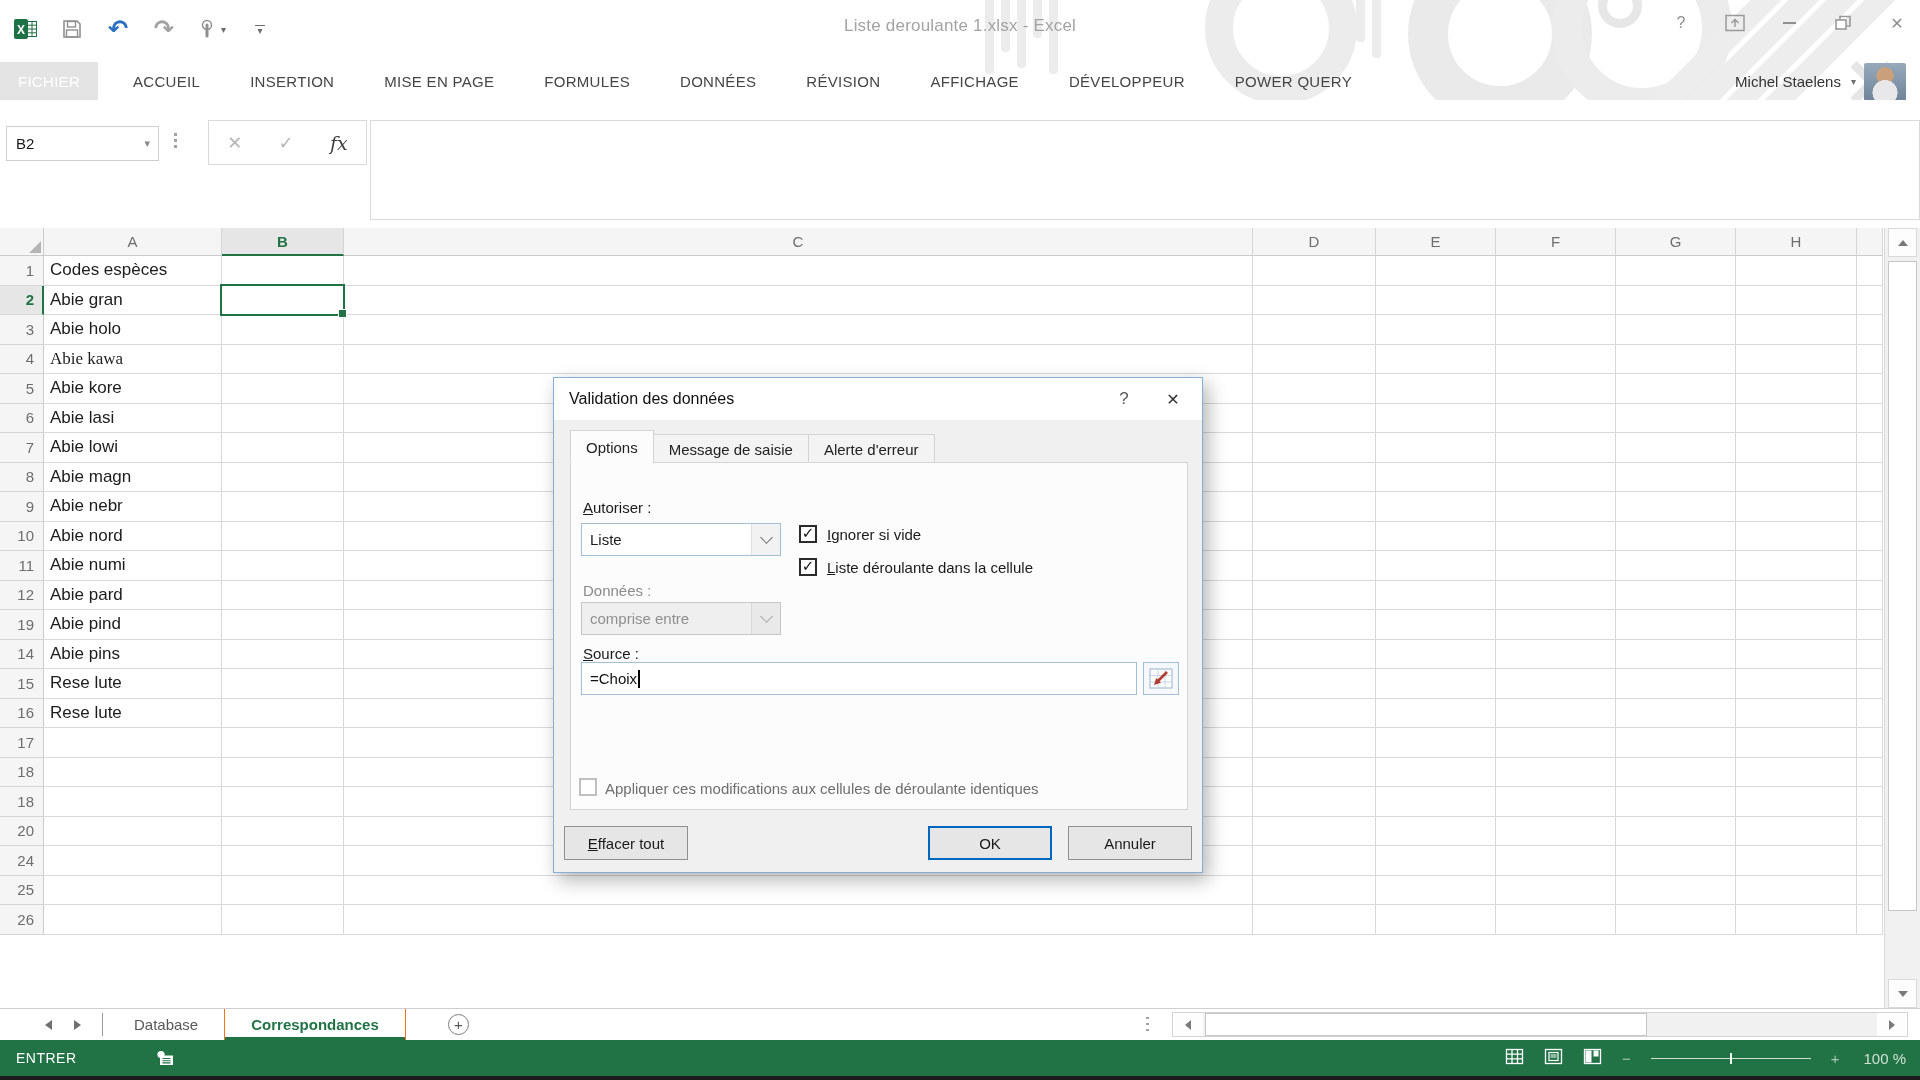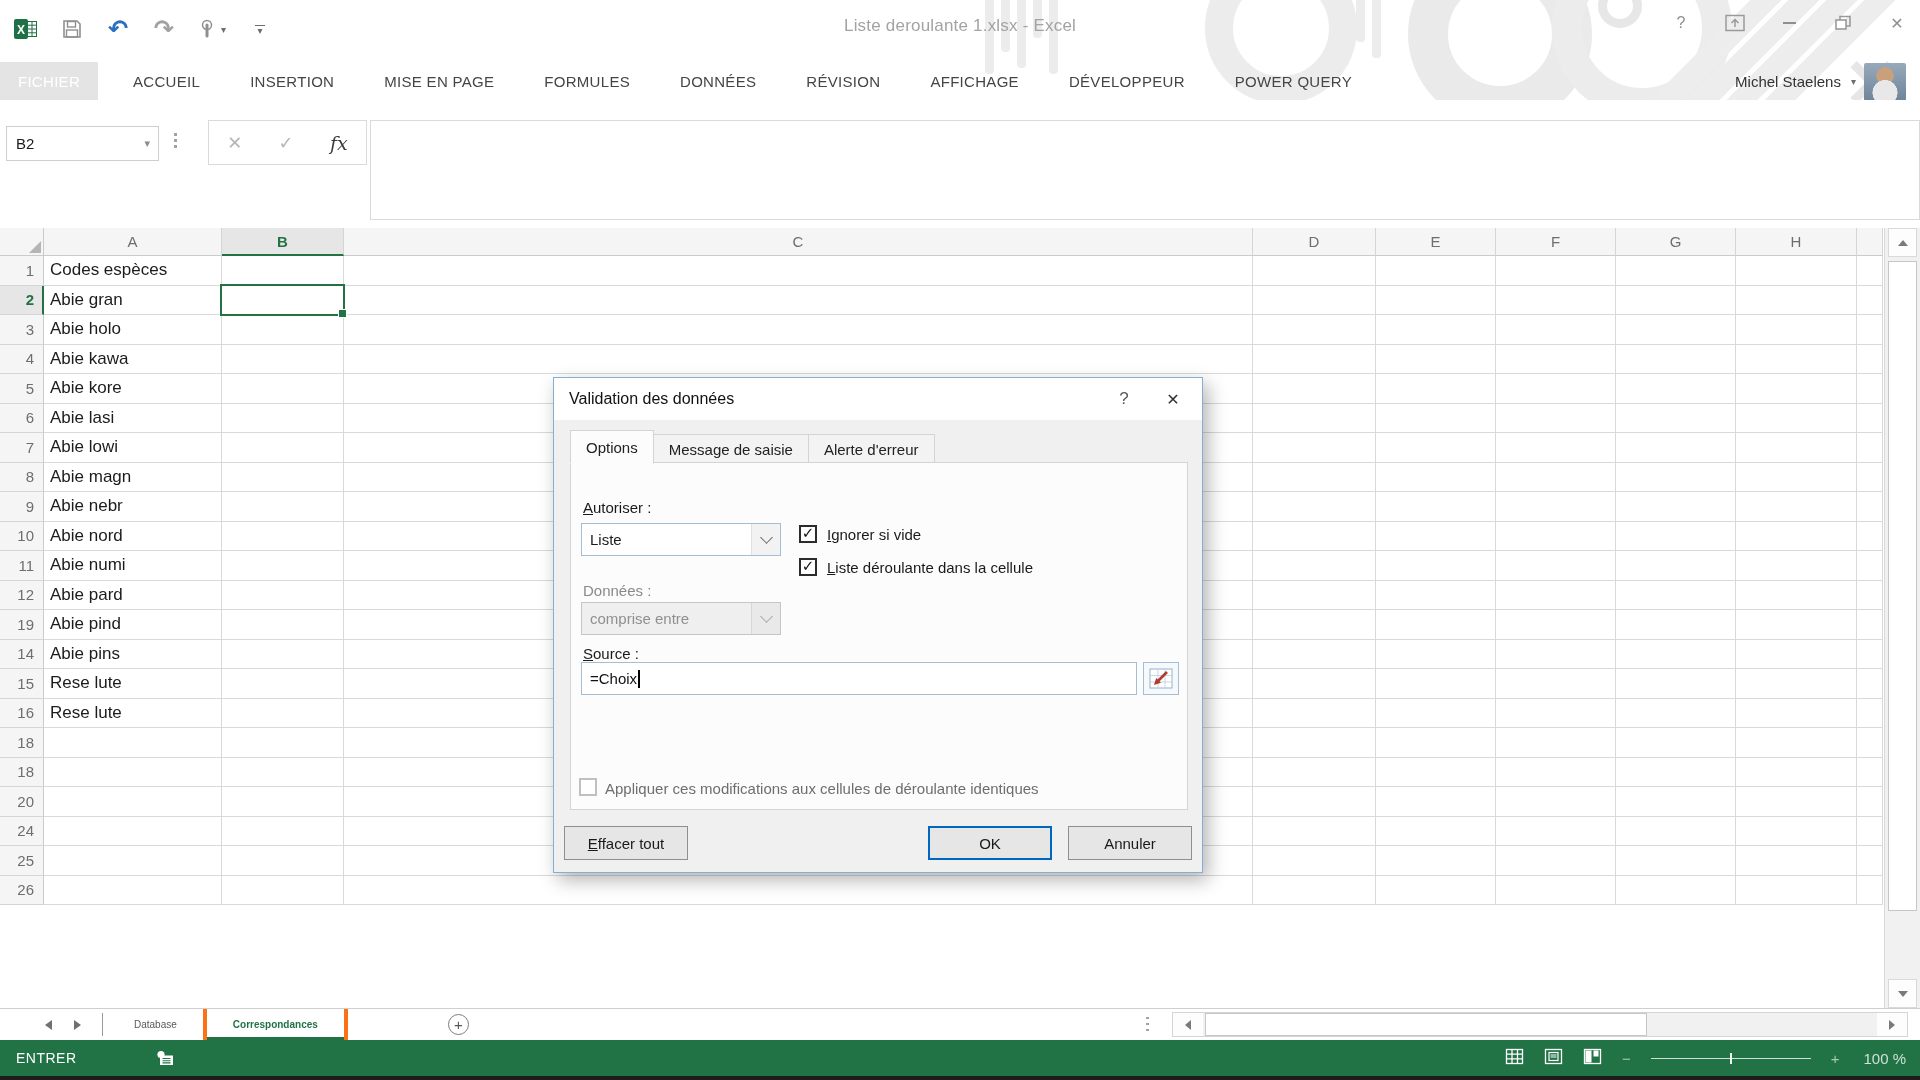--- a/index.html
+++ b/index.html
@@ -120,21 +120,21 @@
         box-sizing:border-box;display:flex;align-items:center;justify-content:center;font-size:15px;color:#1a1a1a}
   .dbtn.primary{border:2px solid #0067c0}
 
   
   .sbar{position:absolute;left:0;top:1008px;width:1920px;height:32px;background:#fff;border-top:1px solid #cfcfcf;z-index:2;box-sizing:border-box}
   .snav{position:absolute;left:40px;top:0;height:31px;display:flex;align-items:center;gap:22px}
   .tri-l2{width:0;height:0;border:5px solid transparent;border-right:7px solid #707070}
   .tri-r2{width:0;height:0;border:5px solid transparent;border-left:7px solid #707070}
   .ssep{position:absolute;left:102px;top:4px;height:23px;border-left:1px solid #9a9a9a}
   .stabs{position:absolute;left:108px;top:0;height:31px;display:flex}
-  .stab{padding:0 26px;display:flex;align-items:center;font-size:10px;color:#595959;border-right:4px solid #f97316;position:relative}
+  .stab{padding:0 26px;display:flex;align-items:center;font-size:15px;color:#595959;border-right:1px solid #f97316;position:relative}
   .stab.active{color:#217346;font-weight:bold}
   .stab.active::after{content:"";position:absolute;left:0;right:0;bottom:0;border-bottom:3px solid #217346}
   .addsheet{position:absolute;left:448px;top:5px;width:21px;height:21px;border:1.5px solid #7d7d7d;border-radius:50%;
             display:flex;align-items:center;justify-content:center;font-size:15px;color:#565656;box-sizing:border-box}
   .sgrip{position:absolute;left:1146px;top:8px;height:16px}
   .hscroll{position:absolute;left:1172px;top:3px;width:736px;height:25px;background:#f1f1f1;border:1px solid #d4d4d4;box-sizing:border-box}
   .harr{position:absolute;top:0;width:30px;height:23px;background:#fdfdfd;display:flex;align-items:center;justify-content:center}
   .hthumb{position:absolute;left:32px;top:0;width:442px;height:23px;background:#fff;border:1px solid #c6c6c6;box-sizing:border-box}
 
   
@@ -312,21 +312,21 @@
         <div class="cell" style="width: 909px;"></div>
         <div class="cell" style="width: 123px;"></div>
         <div class="cell" style="width: 120px;"></div>
         <div class="cell" style="width: 120px;"></div>
         <div class="cell" style="width: 120px;"></div>
         <div class="cell" style="width: 121px;"></div>
         <div class="cell" style="width: 26px;"></div>
       </div>
       <div class="grow">
         <div class="rh">4</div>
-        <div class="cell" style="width: 178px;">Abie kawa</div>
+        <div class="cell" style="width: 178px; font-family: Liberation Serif, serif;">Abie kawa</div>
         <div class="cell" style="width: 122px;"></div>
         <div class="cell" style="width: 909px;"></div>
         <div class="cell" style="width: 123px;"></div>
         <div class="cell" style="width: 120px;"></div>
         <div class="cell" style="width: 120px;"></div>
         <div class="cell" style="width: 120px;"></div>
         <div class="cell" style="width: 121px;"></div>
         <div class="cell" style="width: 26px;"></div>
       </div>
       <div class="grow">
@@ -457,20 +457,32 @@
         <div class="cell" style="width: 123px;"></div>
         <div class="cell" style="width: 120px;"></div>
         <div class="cell" style="width: 120px;"></div>
         <div class="cell" style="width: 120px;"></div>
         <div class="cell" style="width: 121px;"></div>
         <div class="cell" style="width: 26px;"></div>
       </div>
       <div class="grow">
         <div class="rh">16</div>
         <div class="cell" style="width: 178px;">Rese lute</div>
+        <div class="cell" style="width: 122px;"></div>
+        <div class="cell" style="width: 909px;"></div>
+        <div class="cell" style="width: 123px;"></div>
+        <div class="cell" style="width: 120px;"></div>
+        <div class="cell" style="width: 120px;"></div>
+        <div class="cell" style="width: 120px;"></div>
+        <div class="cell" style="width: 121px;"></div>
+        <div class="cell" style="width: 26px;"></div>
+      </div>
+      <div class="grow">
+        <div class="rh">17</div>
+        <div class="cell" style="width: 178px;"></div>
         <div class="cell" style="width: 122px;"></div>
         <div class="cell" style="width: 909px;"></div>
         <div class="cell" style="width: 123px;"></div>
         <div class="cell" style="width: 120px;"></div>
         <div class="cell" style="width: 120px;"></div>
         <div class="cell" style="width: 120px;"></div>
         <div class="cell" style="width: 121px;"></div>
         <div class="cell" style="width: 26px;"></div>
       </div>
       <div class="grow">

